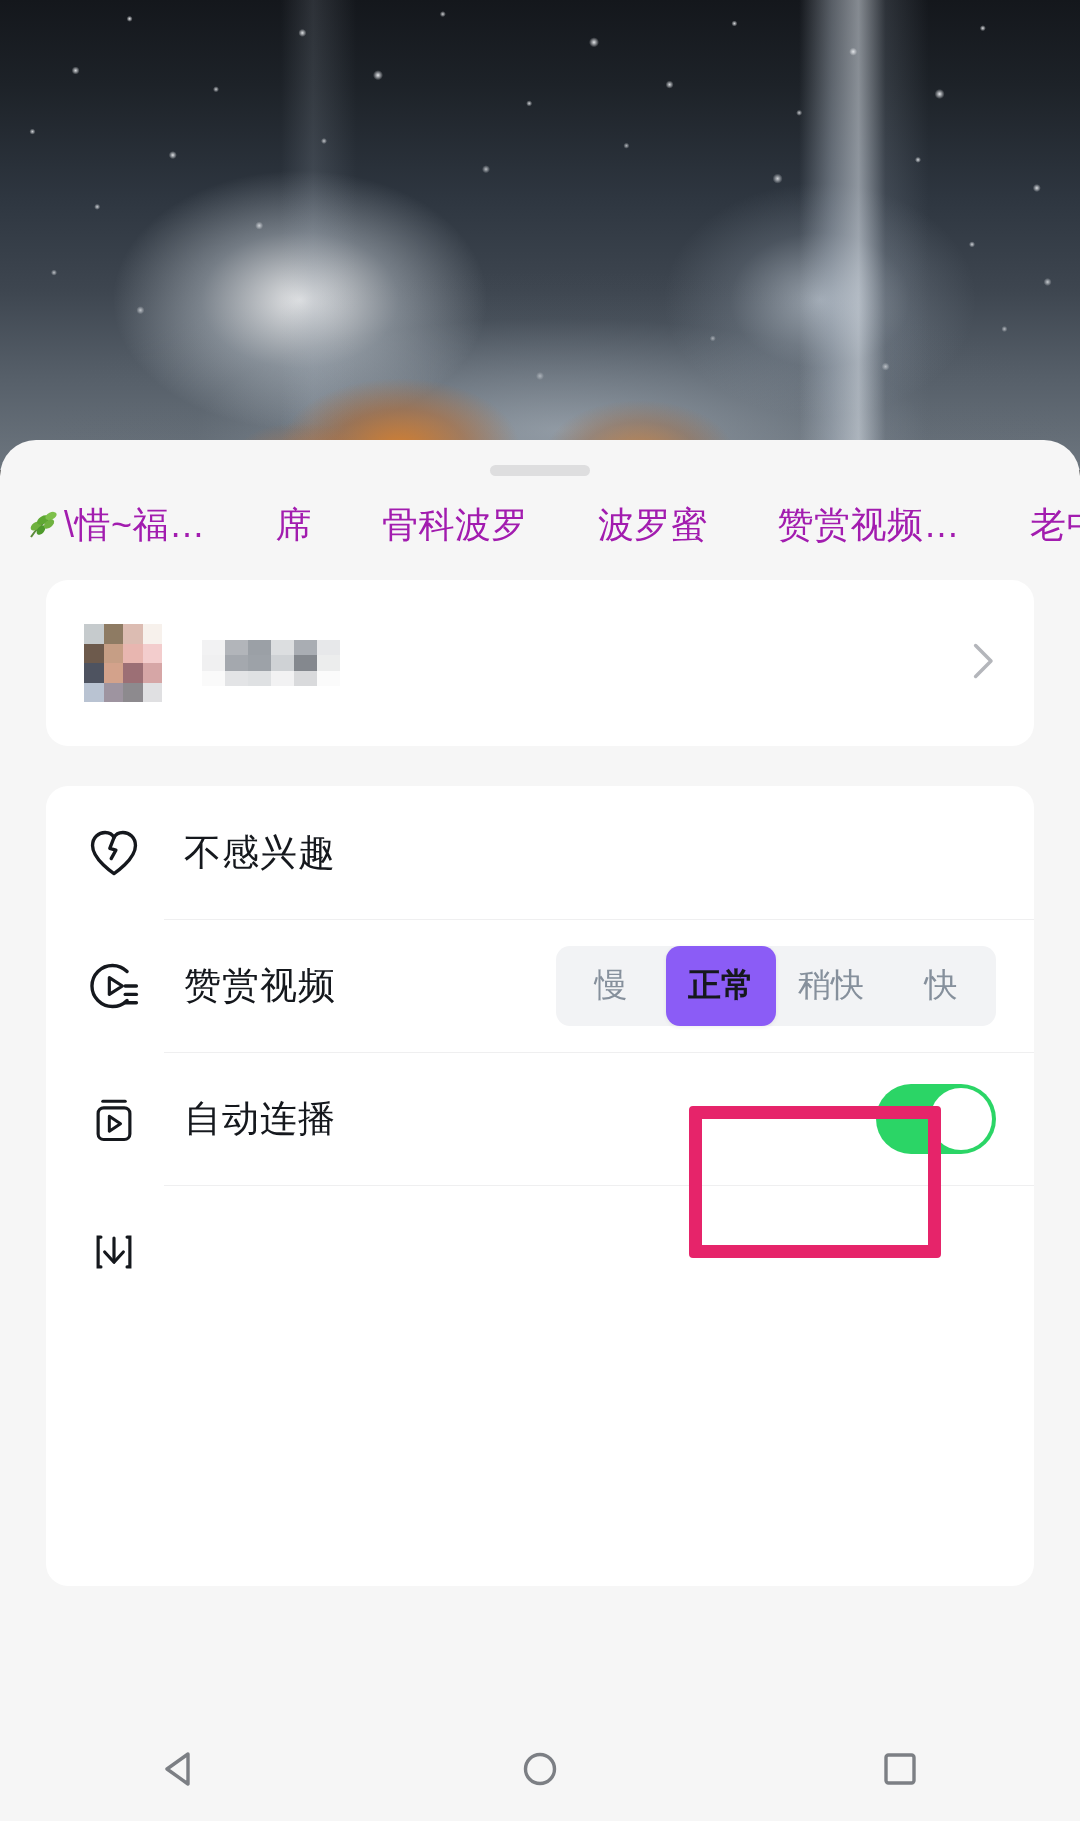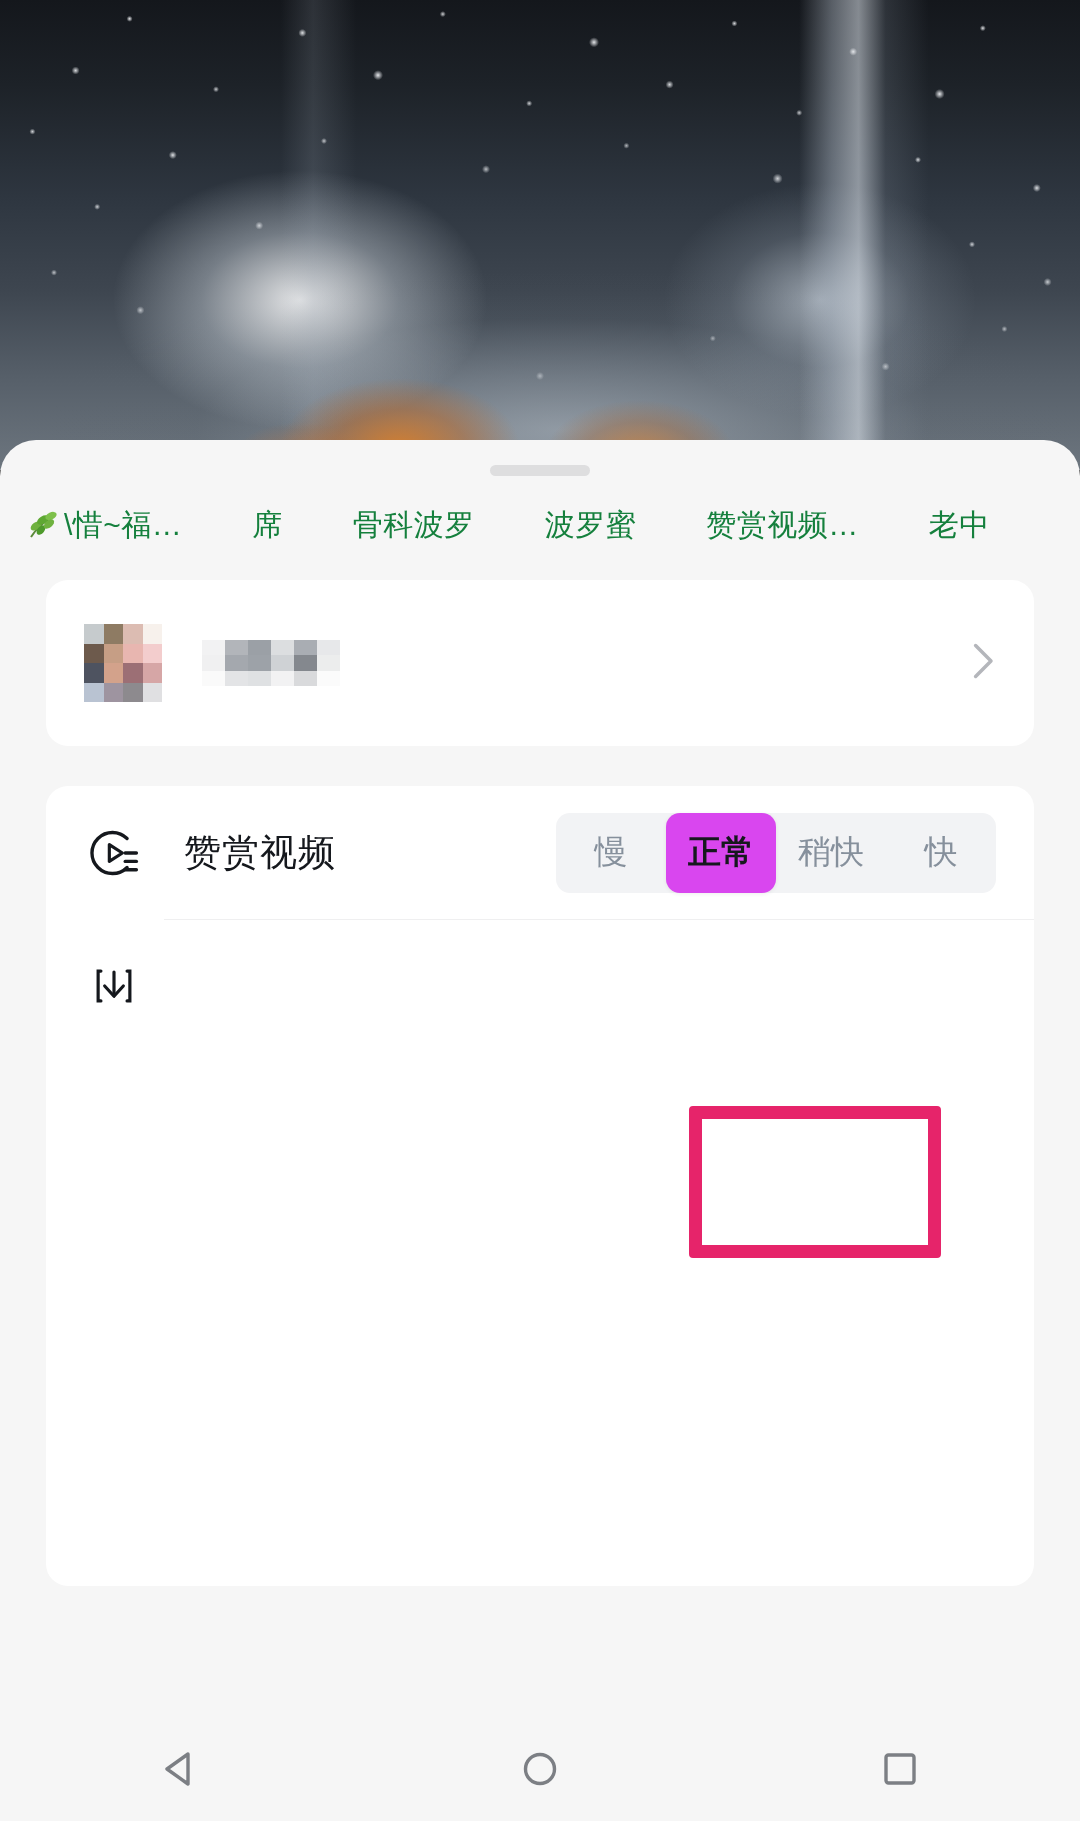--- a/index.html
+++ b/index.html
@@ -118,22 +118,22 @@
     align-items: center;
     gap: 70px;
     padding-left: 26px;
     overflow: hidden;
     white-space: nowrap;
   }
   .tab-chip {
     display: flex;
     align-items: center;
     gap: 4px;
-    font-size: 30px;
-    color: #15803d;
+    font-size: 36px;
+    color: #a21caf;
     letter-spacing: .5px;
     flex: 0 0 auto;
   }
   .leaf-icon { width: 34px; height: 34px; flex: 0 0 auto; }
 
   
   .card {
     position: absolute;
     left: 46px;
     width: 988px;
@@ -205,21 +205,21 @@
   }
   .seg-btn {
     min-width: 110px;
     height: 80px;
     display: flex; align-items: center; justify-content: center;
     font-size: 33px;
     color: #86909c;
     border-radius: 14px;
   }
   .seg-btn.selected {
-    background: #d946ef;
+    background: #8b5cf6;
     color: #15181d;
     font-weight: bold;
     box-shadow: 0 1px 4px rgba(0,0,0,0.07);
   }
 
   
   #autoplay-toggle {
     margin-left: auto;
     width: 120px;
     height: 70px;
@@ -353,20 +353,29 @@
         <span id="user-chevron">
           <svg viewBox="0 0 40 56" width="28" height="42" aria-hidden="true">
             <path d="M8 6 L30 28 L8 50" stroke="#b4b6bb" stroke-width="5" fill="none" stroke-linecap="round" stroke-linejoin="round"></path>
           </svg>
         </span>
       </div>
     </div>
 
     <div class="card" id="options-card">
 
+      <div class="opt-row">
+        <span class="opt-icon">
+          <svg viewBox="0 0 60 60" width="56" height="56" aria-hidden="true">
+            <path d="M30 52 C30 52 7 37 7 22 C7 13.5 13.5 8 20.5 8 C25 8 28.5 10.3 30 13.5 C31.5 10.3 35 8 39.5 8 C46.5 8 53 13.5 53 22 C53 37 30 52 30 52 Z" stroke="#15181d" stroke-width="3.6" fill="none" stroke-linejoin="round"></path>
+            <path d="M30 13.5 L25.5 25 L32 27 L27 36" stroke="#15181d" stroke-width="3.6" fill="none" stroke-linejoin="round" stroke-linecap="round"></path>
+          </svg>
+        </span>
+        <span class="opt-label">不感兴趣</span>
+      </div>
 
       <div class="opt-row">
         <span class="opt-icon">
           <svg viewBox="0 0 60 60" width="56" height="56" aria-hidden="true">
             <path d="M44 14.5 A22 22 0 1 0 44 45.5" stroke="#15181d" stroke-width="3.6" fill="none" stroke-linecap="round"></path>
             <path d="M25 21 L39 30 L25 39 Z" stroke="#15181d" stroke-width="3.4" fill="none" stroke-linejoin="round"></path>
             <line x1="42" y1="30" x2="54" y2="30" stroke="#15181d" stroke-width="3.6" stroke-linecap="round"></line>
             <line x1="42" y1="39" x2="54" y2="39" stroke="#15181d" stroke-width="3.6" stroke-linecap="round"></line>
             <line x1="42" y1="48" x2="54" y2="48" stroke="#15181d" stroke-width="3.6" stroke-linecap="round"></line>
           </svg>
@@ -375,20 +384,34 @@
 
         <div id="speed-segment">
           <div class="seg-btn">慢</div>
           <div class="seg-btn selected">正常</div>
           <div class="seg-btn">稍快</div>
           <div class="seg-btn">快</div>
         </div>
       </div>
 
 
+      <div class="opt-row">
+        <span class="opt-icon">
+          <svg viewBox="0 0 60 60" width="56" height="56" aria-hidden="true">
+            <line x1="18" y1="11" x2="42" y2="11" stroke="#15181d" stroke-width="3.4" stroke-linecap="round"></line>
+            <rect x="13" y="18" width="34" height="34" rx="6" stroke="#15181d" stroke-width="3.4" fill="none"></rect>
+            <path d="M25 27 L37 35 L25 43 Z" stroke="#15181d" stroke-width="3.2" fill="none" stroke-linejoin="round"></path>
+          </svg>
+        </span>
+        <span class="opt-label">自动连播</span>
+
+        <div id="autoplay-toggle">
+          <span class="knob"></span>
+        </div>
+      </div>
 
 
       <div class="opt-row">
         <span class="opt-icon">
           <svg viewBox="0 0 60 60" width="56" height="56" aria-hidden="true">
             <path d="M16 14 H13 A0 0 0 0 0 13 14 V46 A0 0 0 0 0 13 46 H16" stroke="#15181d" stroke-width="3.4" fill="none" stroke-linecap="round"></path>
             <path d="M44 14 H47 V46 H44" stroke="#15181d" stroke-width="3.4" fill="none" stroke-linecap="round"></path>
             <line x1="30" y1="15" x2="30" y2="40" stroke="#15181d" stroke-width="3.4" stroke-linecap="round"></line>
             <path d="M20 30 L30 41 L40 30" stroke="#15181d" stroke-width="3.4" fill="none" stroke-linecap="round" stroke-linejoin="round"></path>
           </svg>

